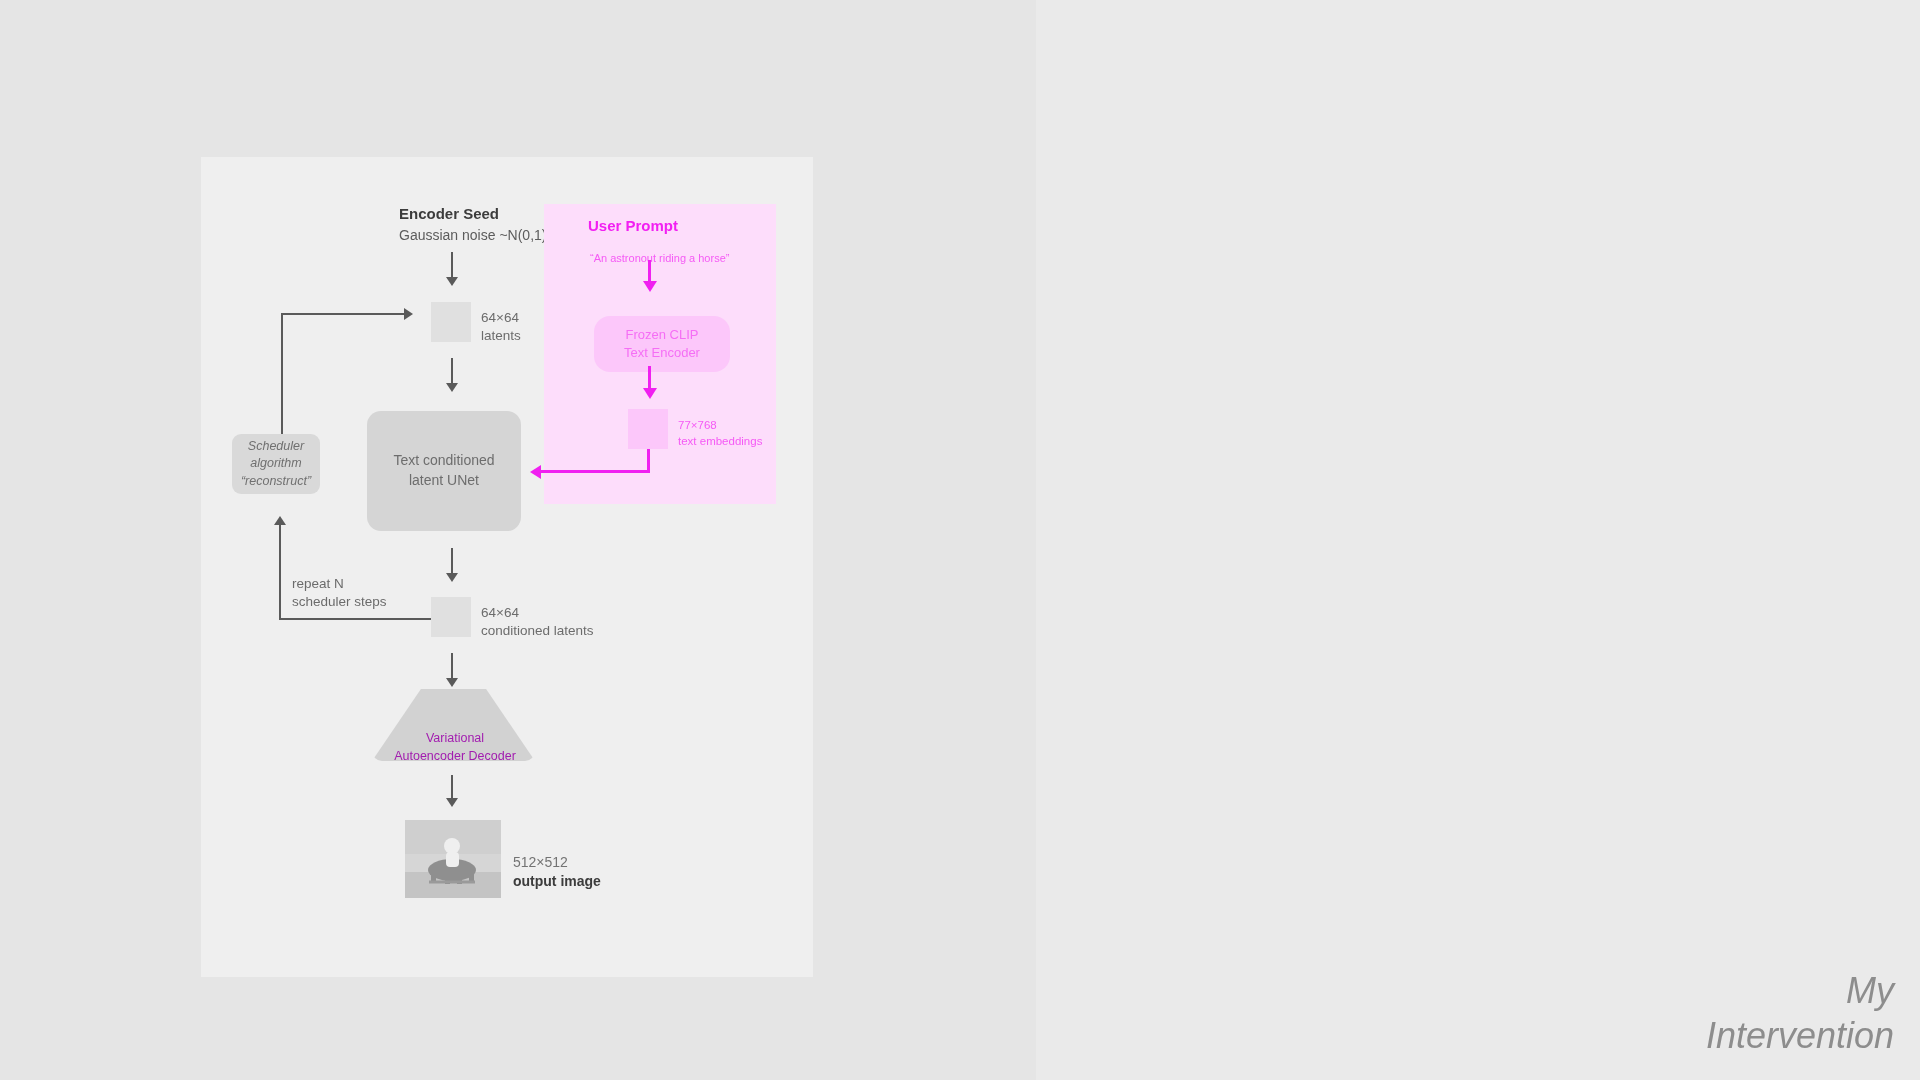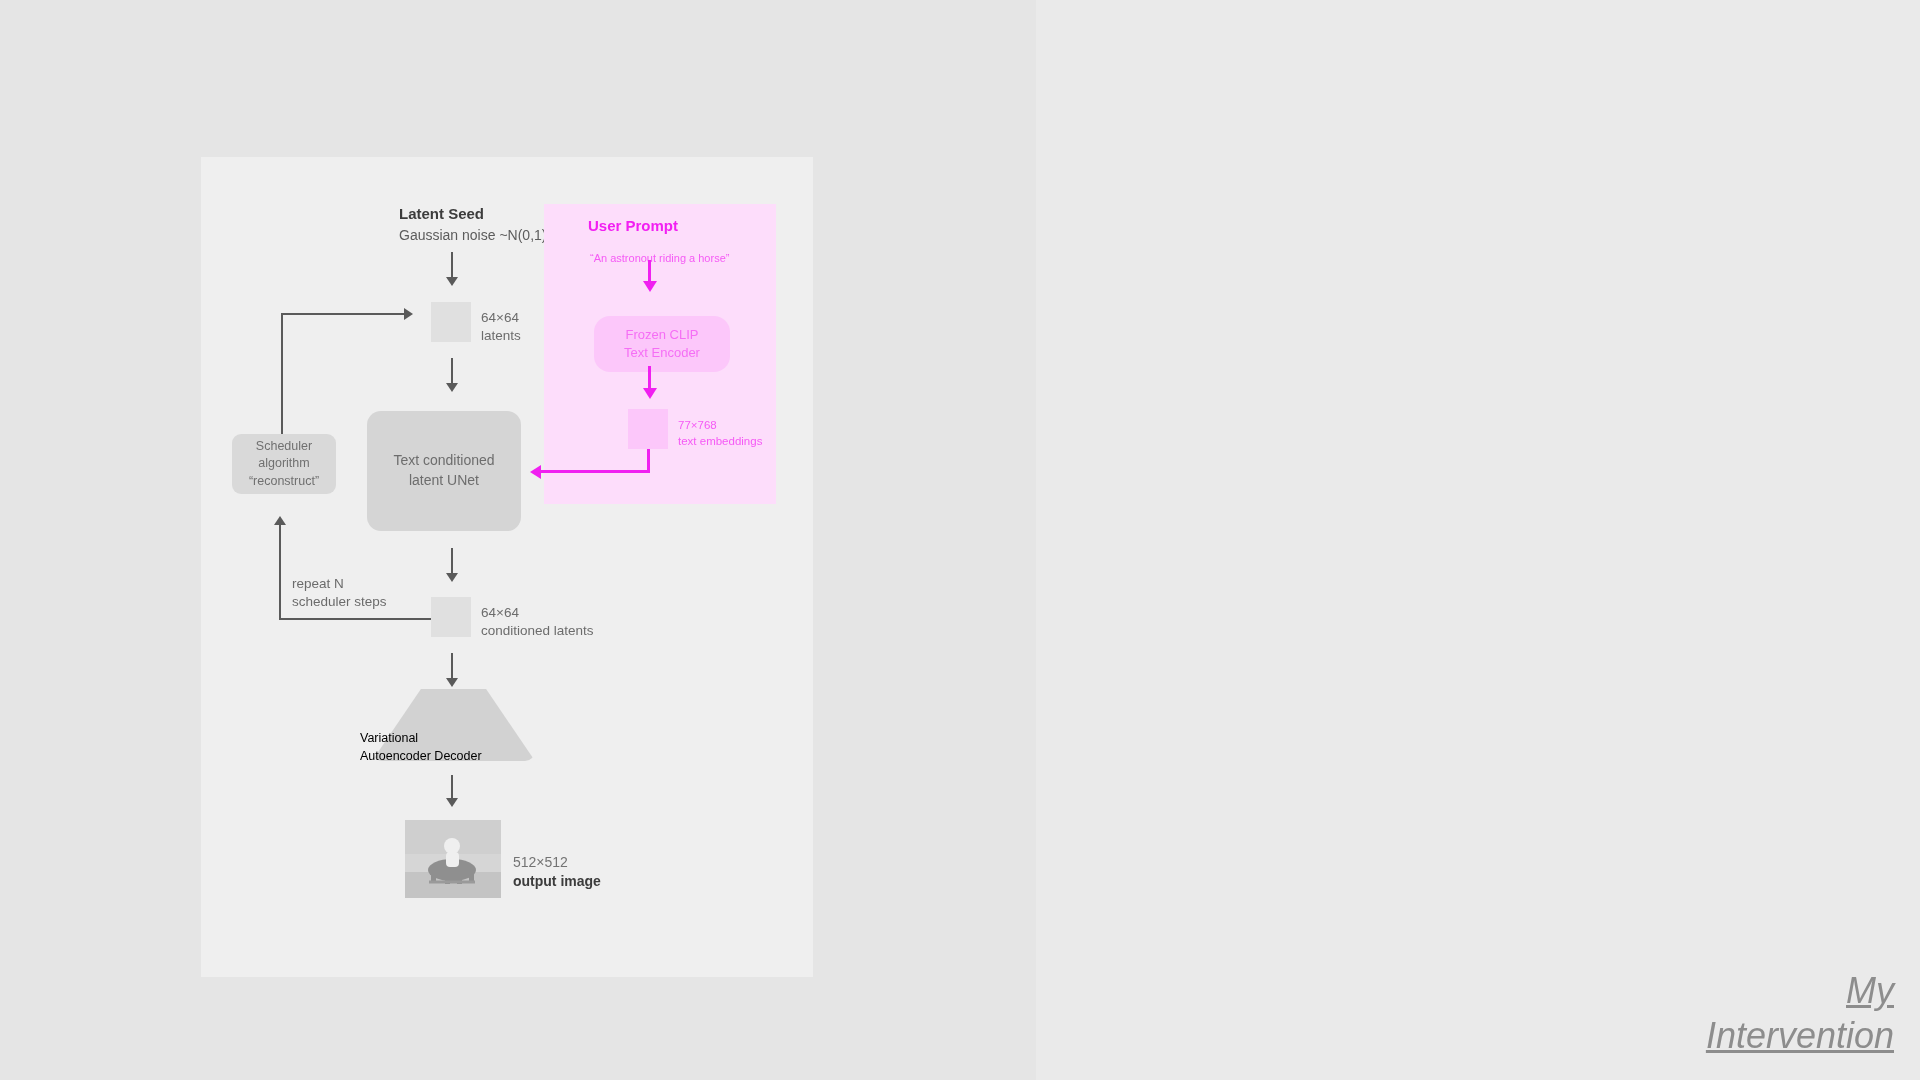--- a/index.html
+++ b/index.html
@@ -19,21 +19,21 @@
     position:absolute;
     font-style:italic;
     font-weight:400;
     color:#8a8a8a;
     font-size:36px;
     line-height:1.25;
     white-space:pre-line;
   }
   #original-title { left:201px; top:56px; }
   #intervention-title {
-    right:26px; bottom:22px; text-align:right; font-size:36px; color:#8d8d8d;text-decoration:underline;
+    right:26px; bottom:22px; text-align:right; font-size:36px; color:#8d8d8d;
   }
 
   
   #left-card {
     position:absolute; left:201px; top:157px; width:612px; height:820px;
     background:#efefef;
   }
 
   .node-label { position:absolute; color:#4a4a4a; font-size:13.5px; line-height:1.35; white-space:pre-line; }
   .bold-label { font-weight:bold; color:#3c3c3c; }
@@ -50,22 +50,22 @@
   .proc-box.sched { background:#d9d9d9; border-radius:9px; font-size:12.5px; color:#707070; }
 
   
   #vae-decoder {
     position:absolute; left:372px; top:689px; width:163px; height:72px;
     background:#d2d2d2;
     border-radius:10px;
     clip-path: polygon(30% 0%, 70% 0%, 100% 100%, 0% 100%);
   }
   #vae-label {
-    position:absolute; left:360px; top:730px; width:190px; text-align:left;
-    font-size:12.5px; color:#000000; line-height:1.4; white-space:pre-line;
+    position:absolute; left:360px; top:730px; width:190px; text-align:center;
+    font-size:12.5px; color:#a21caf; line-height:1.4; white-space:pre-line;
     pointer-events:none;
   }
 
   
   .arrow-v, .arrow-h { position:absolute; }
   .line-v { position:absolute; background:#5a5a5a; width:2px; }
   .line-h { position:absolute; background:#5a5a5a; height:2px; }
   .head-down {
     position:absolute; width:0; height:0;
     border-left:6px solid transparent; border-right:6px solid transparent;
@@ -124,21 +124,21 @@
 </head>
 <body>
 
 <div class="stage">
 
   <div id="left-panel">
 
 
     <div id="left-card"></div>
 
-    <div class="node-label bold-label" style="left:399px; top:204px; font-size:15px;">Latent Seed</div>
+    <div class="node-label bold-label" style="left:399px; top:204px; font-size:15px;">Encoder Seed</div>
     <div class="node-label" style="left:399px; top:226px; font-size:14px; color:#5c5c5c;">Gaussian noise ~N(0,1)</div>
 
     <div class="arrow-v">
       <div class="line-v" style="left:451px; top:252px; height:28px;"></div>
       <div class="head-down" style="left:446px; top:277px;"></div>
     </div>
 
     <div class="latent-box" style="left:431px; top:302px; width:40px; height:40px;"></div>
     <div class="node-label" style="left:481px; top:309px; color:#6c6c6c;">64×64
 latents</div>
@@ -147,21 +147,21 @@
       <div class="line-v" style="left:281px; top:314px; height:122px;"></div>
       <div class="line-h" style="left:281px; top:313px; width:126px;"></div>
       <div class="head-right" style="left:404px; top:308px;"></div>
     </div>
 
     <div class="arrow-v">
       <div class="line-v" style="left:451px; top:358px; height:28px;"></div>
       <div class="head-down" style="left:446px; top:383px;"></div>
     </div>
 
-    <div class="proc-box sched" id="scheduler-box" style="left:232px; top:434px; width:104px; height:60px;">Scheduler
+    <div class="proc-box sched" id="scheduler-box" style="left:232px; top:434px; width:88px; height:60px;font-style:italic;">Scheduler
 algorithm
 “reconstruct”</div>
 
     <div class="proc-box" id="unet-box" style="left:367px; top:411px; width:154px; height:120px;">Text conditioned
 latent UNet</div>
 
     <div>
       <div class="line-v" style="left:279px; top:523px; height:97px;"></div>
       <div class="head-up" style="left:274px; top:516px;"></div>
       <div class="line-h" style="left:279px; top:618px; width:170px;"></div>

